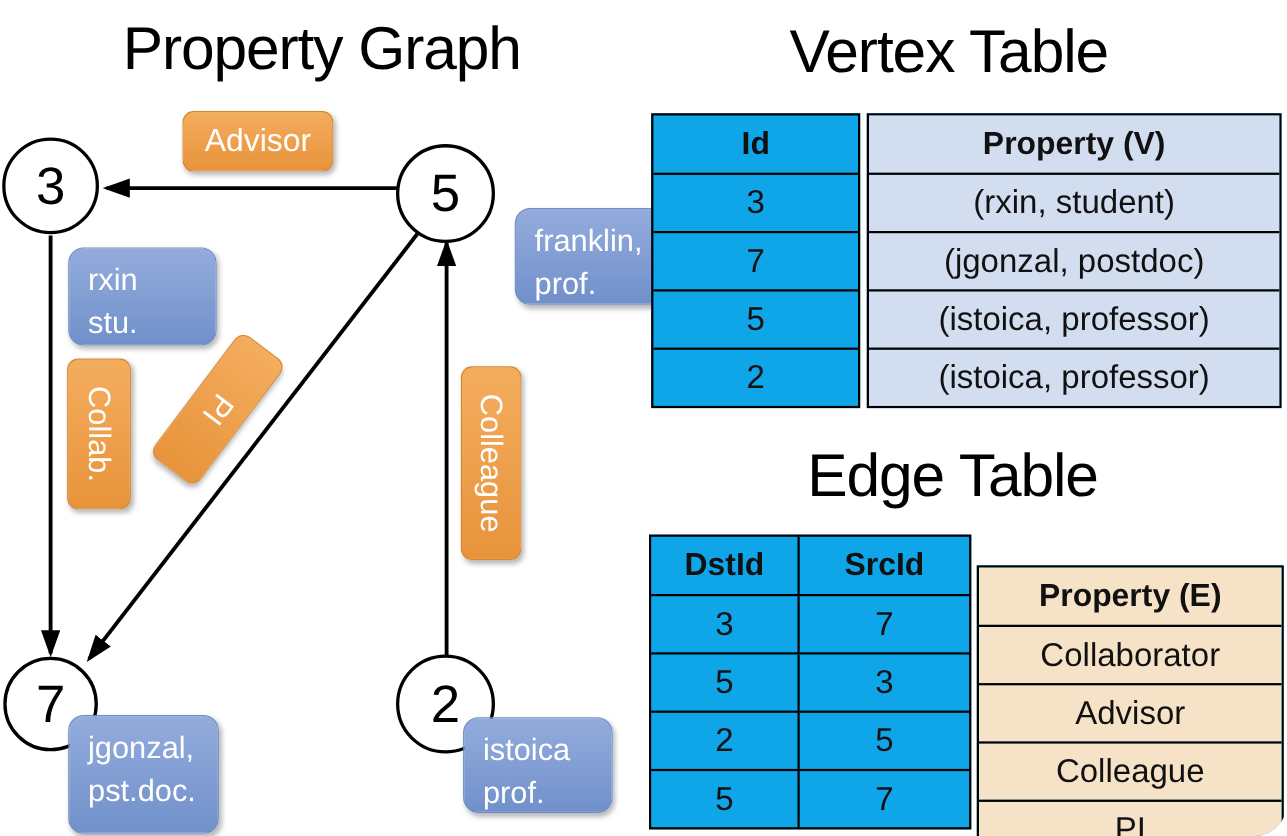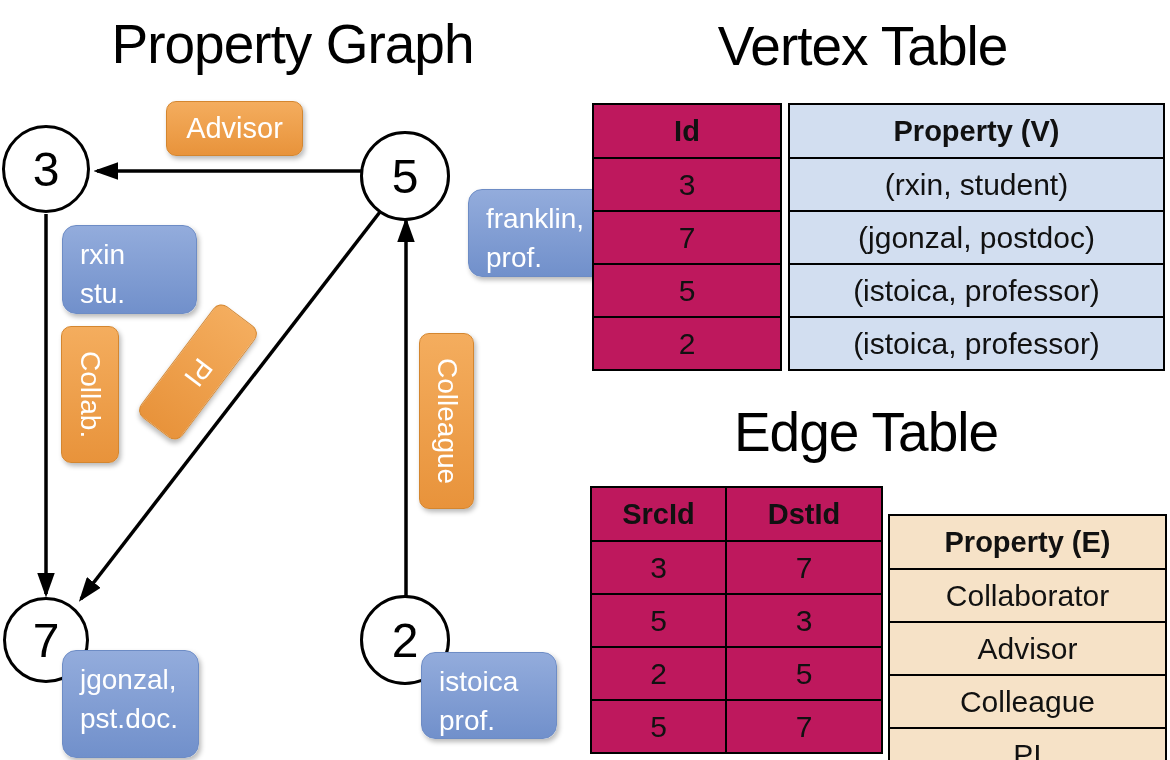--- a/index.html
+++ b/index.html
@@ -1,18 +1,18 @@
 <!DOCTYPE html>
 <html style="--orange_top: #F4AD5E; --orange_bottom: #E8933B; --orange_border: #D4862F; --blue_top: #93ACDC; --blue_bottom: #7190CB; --blue_border: #6D8CC5; --vertex_cell_bg: #D2DEF0; --edge_cell_bg: #F6E2C7; --line_color: #000000;"><head>
 <meta charset="utf-8">
 <style>
   html,body{margin:0;padding:0;background:#fff;}
   #app{
     position:relative;width:1170px;height:760px;overflow:hidden;background:#fff;
-    font-family:"Liberation Sans", sans-serif;color:#111;
+    font-family:"Liberation Sans", sans-serif;color:#111;border-radius:30px;
   }
   .title{
     position:absolute;text-align:center;font-weight:300;color:#000;
     font-size:55px;letter-spacing:-1px;white-space:nowrap;
   }
   
   #edge-svg{position:absolute;left:0;top:0;width:585px;height:760px;}
   .node{
     position:absolute;box-sizing:border-box;background:#fff;border:3.5px solid #000;
     border-radius:50%;display:flex;align-items:center;justify-content:center;
@@ -31,21 +31,21 @@
     border:1.5px solid var(--blue_border,#6D8CC5);border-radius:14px;
   }
   .gbox.center{display:flex;align-items:center;justify-content:center;font-size:29px;}
   .gbox.lines{font-size:28px;line-height:1.40;padding:9px 0 0 17px;}
   .gbox.vert{
     display:flex;align-items:center;justify-content:center;
     writing-mode:vertical-rl;font-size:28px;
   }
   
   .tbl{
-    position:absolute;box-sizing:border-box;border:2.5px solid #000;background:#be185d;
+    position:absolute;box-sizing:border-box;border:2.5px solid #000;background:#0ea5e9;
   }
   .tbl .trow{
     box-sizing:border-box;display:flex;align-items:center;justify-content:center;
     height:53px;border-top:2px solid #000;font-size:30px;text-align:center;
   }
   .tbl .trow.head{height:52px;border-top:none;font-weight:bold;font-size:29px;}
   .tbl.shaded-blue .trow{background:var(--vertex_cell_bg,#D2DEF0);}
   .tbl.shaded-tan .trow{background:var(--edge_cell_bg,#F6E2C7);}
   .tbl.twocol .trow{display:grid;grid-template-columns:133px 1fr;padding:0;}
   .tbl.twocol .trow span{
@@ -122,22 +122,22 @@
     <div class="trow">(rxin, student)</div>
     <div class="trow">(jgonzal, postdoc)</div>
     <div class="trow">(istoica, professor)</div>
     <div class="trow">(istoica, professor)</div>
   </div>
 
   <div class="title" style="left:585px;top:400px;width:562px;">Edge Table</div>
 
   <div class="tbl twocol" style="left:590px;top:486px;width:293px;">
     <div class="trow head">
+      <span>DstId</span>
       <span>SrcId</span>
-      <span>DstId</span>
     </div>
     <div class="trow">
       <span>3</span>
       <span>7</span>
     </div>
     <div class="trow">
       <span>5</span>
       <span>3</span>
     </div>
     <div class="trow">

